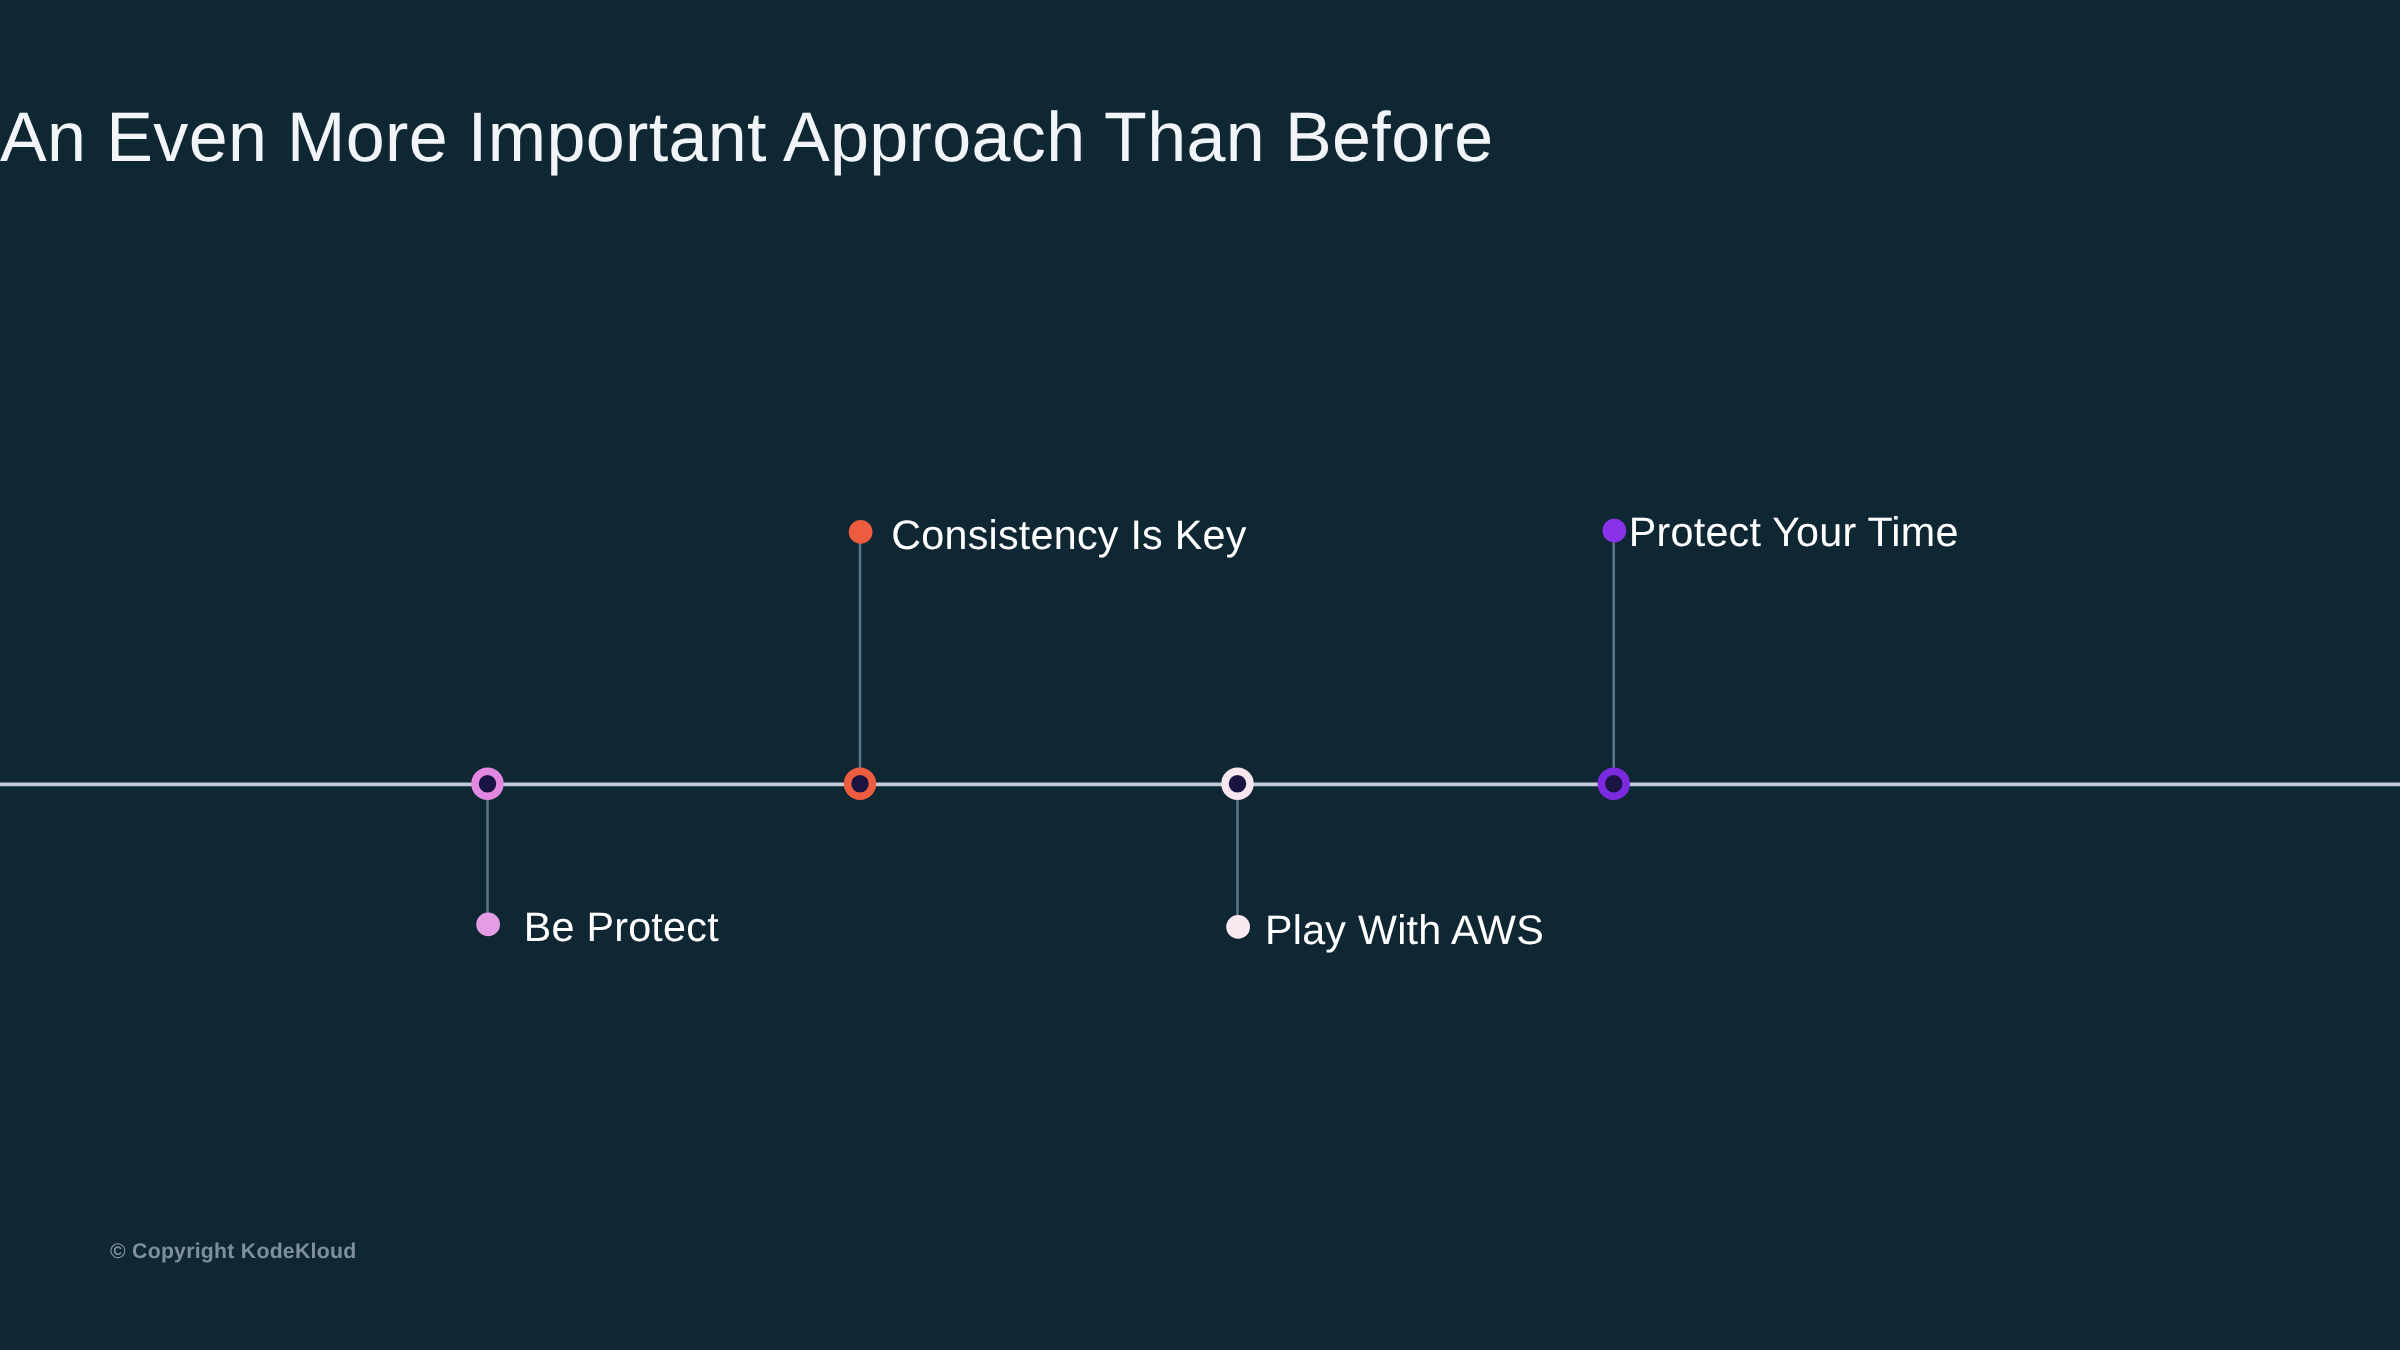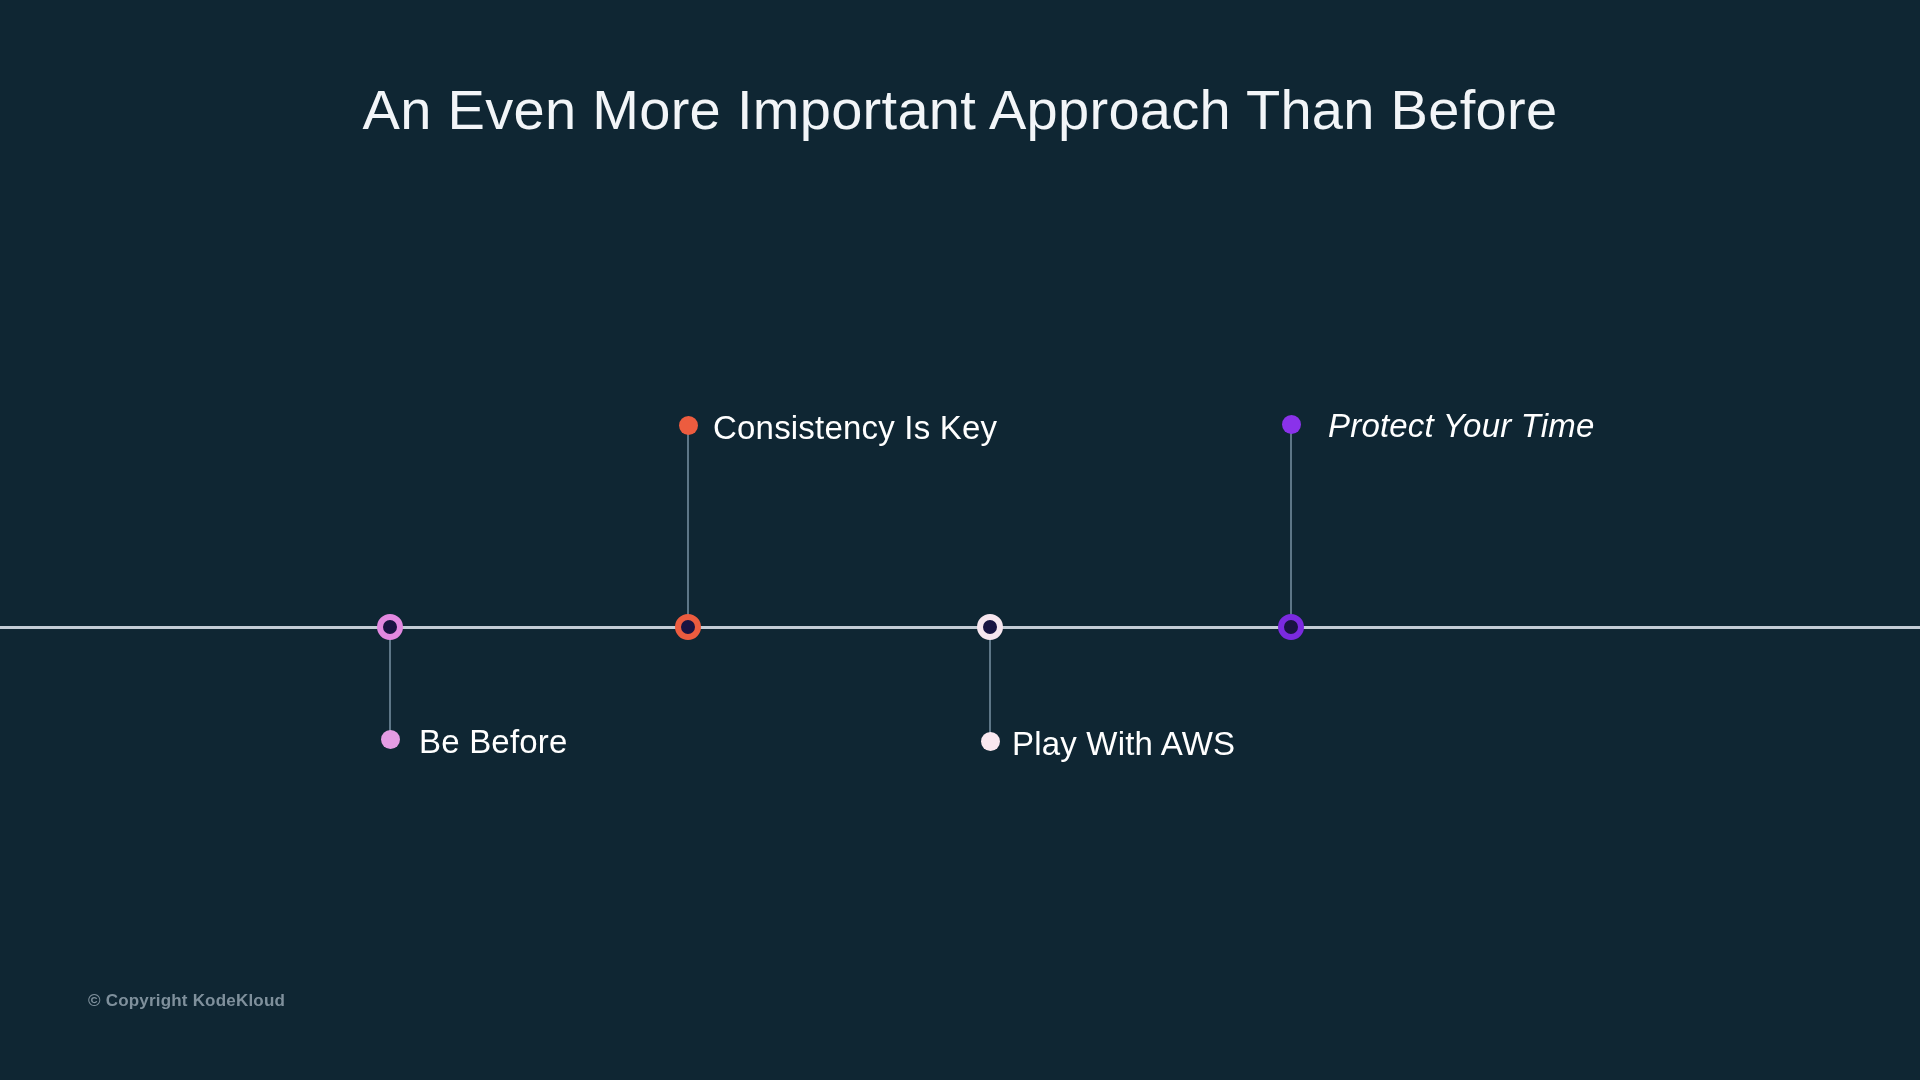--- a/index.html
+++ b/index.html
@@ -21,21 +21,20 @@
     background: #0f2633;
     overflow: hidden;
   }
 
   
   #slide-title {
     position: absolute;
     left: 0;
     top: 78px;
     width: 1920px;
-    text-align: center;
     color: #f2f5f8;
     font-size: 56px;
     font-weight: 400;
     letter-spacing: 0.3px;
     line-height: 1.15;
     white-space: nowrap;
   }
 
   
   #timeline-axis {
@@ -120,37 +119,37 @@
 
   <div id="slide-title">An Even More Important Approach Than Before</div>
 
   <div id="timeline-axis" style="background: rgb(195, 204, 214);"></div>
 
   <div id="timeline-items">
       <div class="timeline-item" style="left: 390px;">
         <div class="connector down" style="background: rgb(93, 118, 135); top: 628px; height: 111px;"></div>
         <div class="axis-marker" style="border-color: rgb(226, 136, 224); background: rgb(25, 20, 66);"></div>
         <div class="label-dot" style="background: rgb(228, 156, 228); left: 0px; top: 739px;"></div>
-        <div class="label-text" style="left: 29px; top: 723px;">Be Before</div>
+        <div class="label-text" style="left: 29px; top: 723px;">Be Protect</div>
       </div>
       <div class="timeline-item" style="left: 688px;">
         <div class="connector up" style="background: rgb(93, 118, 135); height: 201px; bottom: 454px; top: 425px;"></div>
         <div class="axis-marker" style="border-color: rgb(236, 92, 63); background: rgb(25, 20, 66);"></div>
         <div class="label-dot" style="background: rgb(237, 92, 63); left: 0px; top: 425px;"></div>
         <div class="label-text" style="left: 25px; top: 409px;">Consistency Is Key</div>
       </div>
       <div class="timeline-item" style="left: 990px;">
         <div class="connector down" style="background: rgb(93, 118, 135); top: 628px; height: 113px;"></div>
         <div class="axis-marker" style="border-color: rgb(247, 230, 239); background: rgb(25, 20, 66);"></div>
         <div class="label-dot" style="background: rgb(250, 233, 240); left: 0px; top: 741px;"></div>
         <div class="label-text" style="left: 22px; top: 725px;">Play With AWS</div>
       </div>
       <div class="timeline-item" style="left: 1291px;">
         <div class="connector up" style="background: rgb(93, 118, 135); height: 202px; bottom: 454px; top: 424px;"></div>
         <div class="axis-marker" style="border-color: rgb(123, 42, 224); background: rgb(25, 20, 66);"></div>
         <div class="label-dot" style="background: rgb(138, 50, 234); left: 0px; top: 424px;"></div>
-        <div class="label-text" style="left: 37px; top: 407px; font-style: italic;">Protect Your Time</div>
+        <div class="label-text" style="left: 12px; top: 407px;">Protect Your Time</div>
       </div>
     </div>
 
   <div id="copyright">© Copyright KodeKloud</div>
 
 </div>
 
 </body></html>

